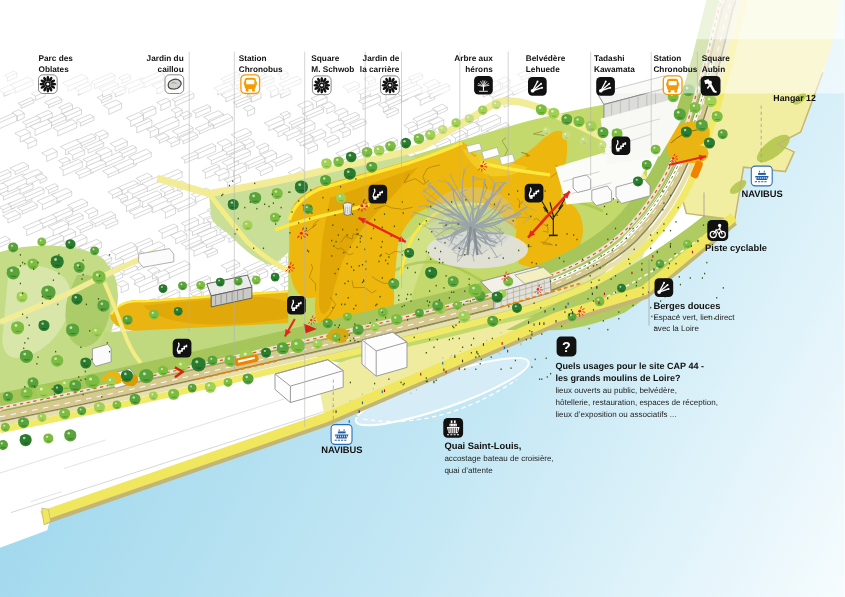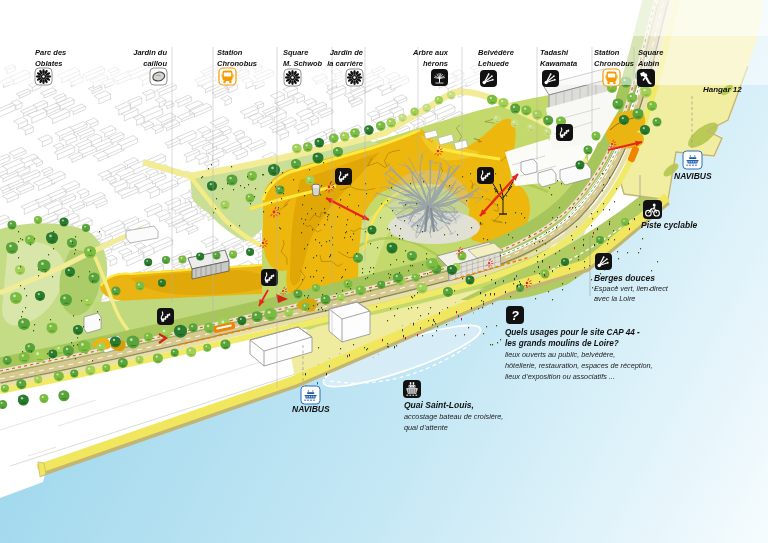--- a/index.html
+++ b/index.html
@@ -1,15 +1,15 @@
 <!DOCTYPE html>
 <html><head><meta charset="utf-8"><style>
 html,body{margin:0;padding:0;background:#fff;}
 *{font-family:"Liberation Sans",sans-serif;}
-#map{position:relative;width:768px;height:543px;overflow:hidden;background:#ffffff;font-style:italic;}
+#map{position:relative;width:768px;height:543px;overflow:hidden;background:#ffffff;}
 </style></head><body>
 <div id="map">
 <svg width="768" height="543" viewBox="0 0 768 543">
 <defs>
 <linearGradient id="water" x1="0" y1="0.62" x2="1" y2="1">
           <stop offset="0" stop-color="#9bd6ec"></stop>
           <stop offset="0.55" stop-color="#c6e8f5"></stop>
           <stop offset="1" stop-color="#f6fcfe"></stop>
         </linearGradient>
 </defs>

